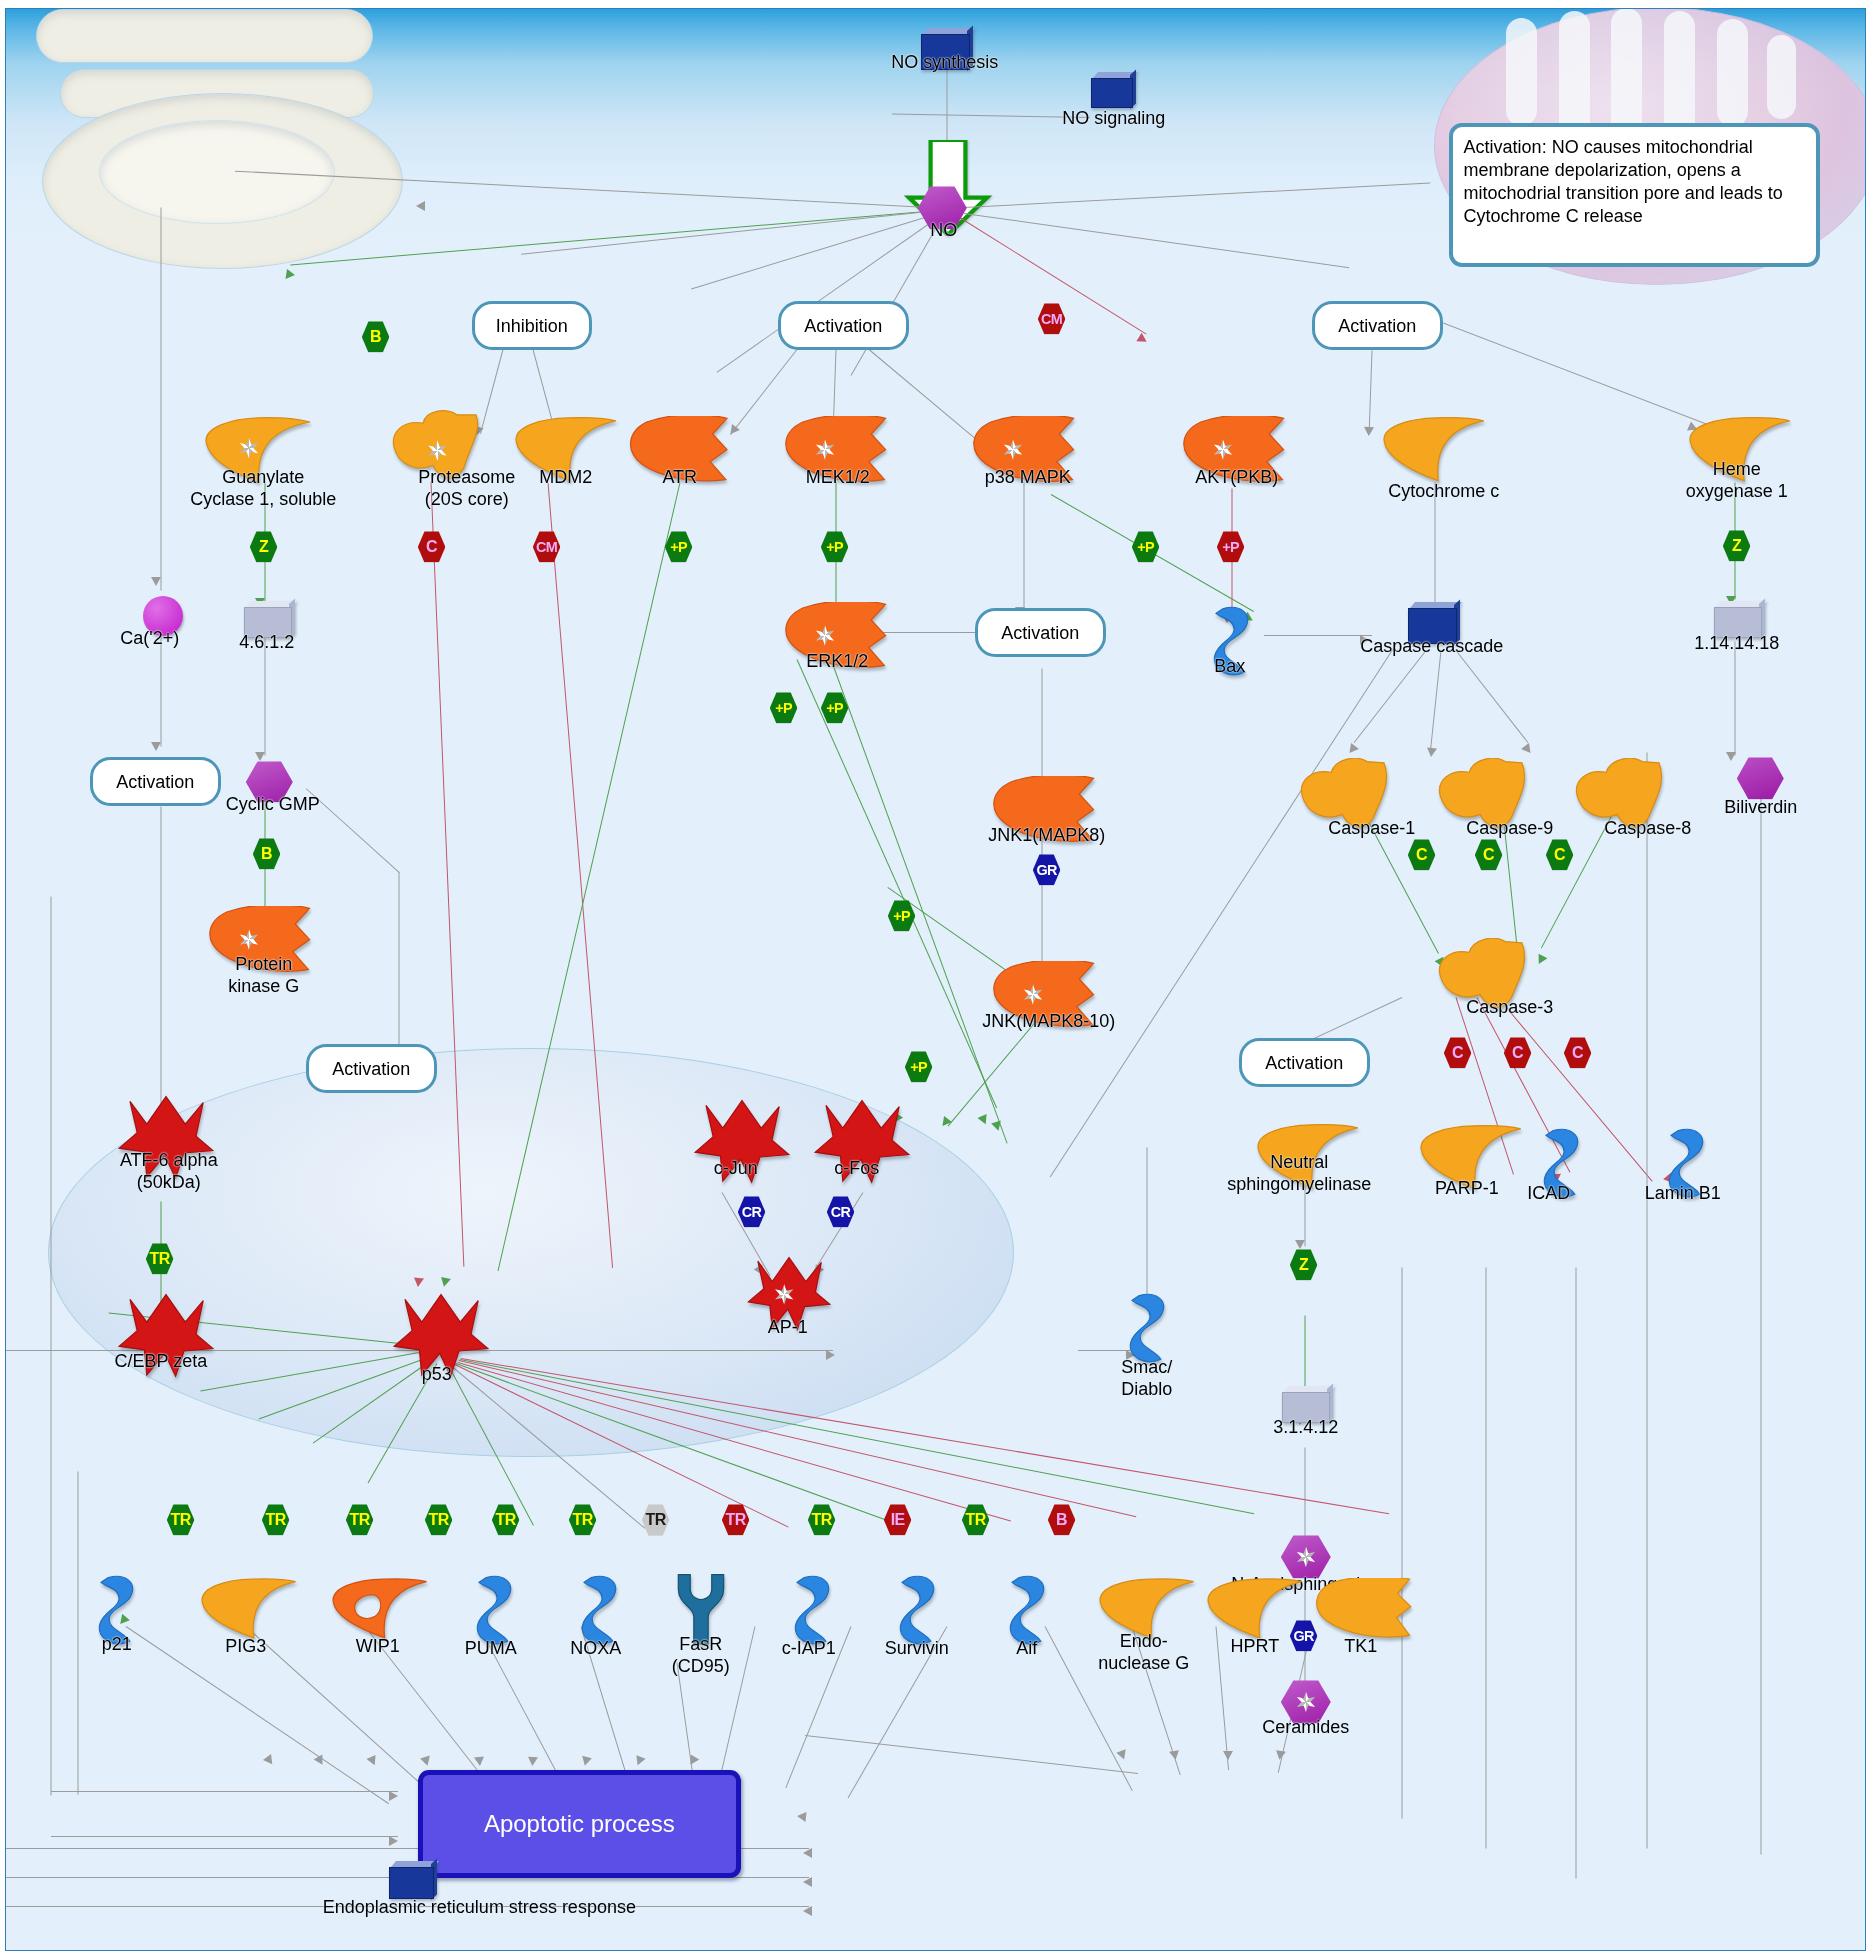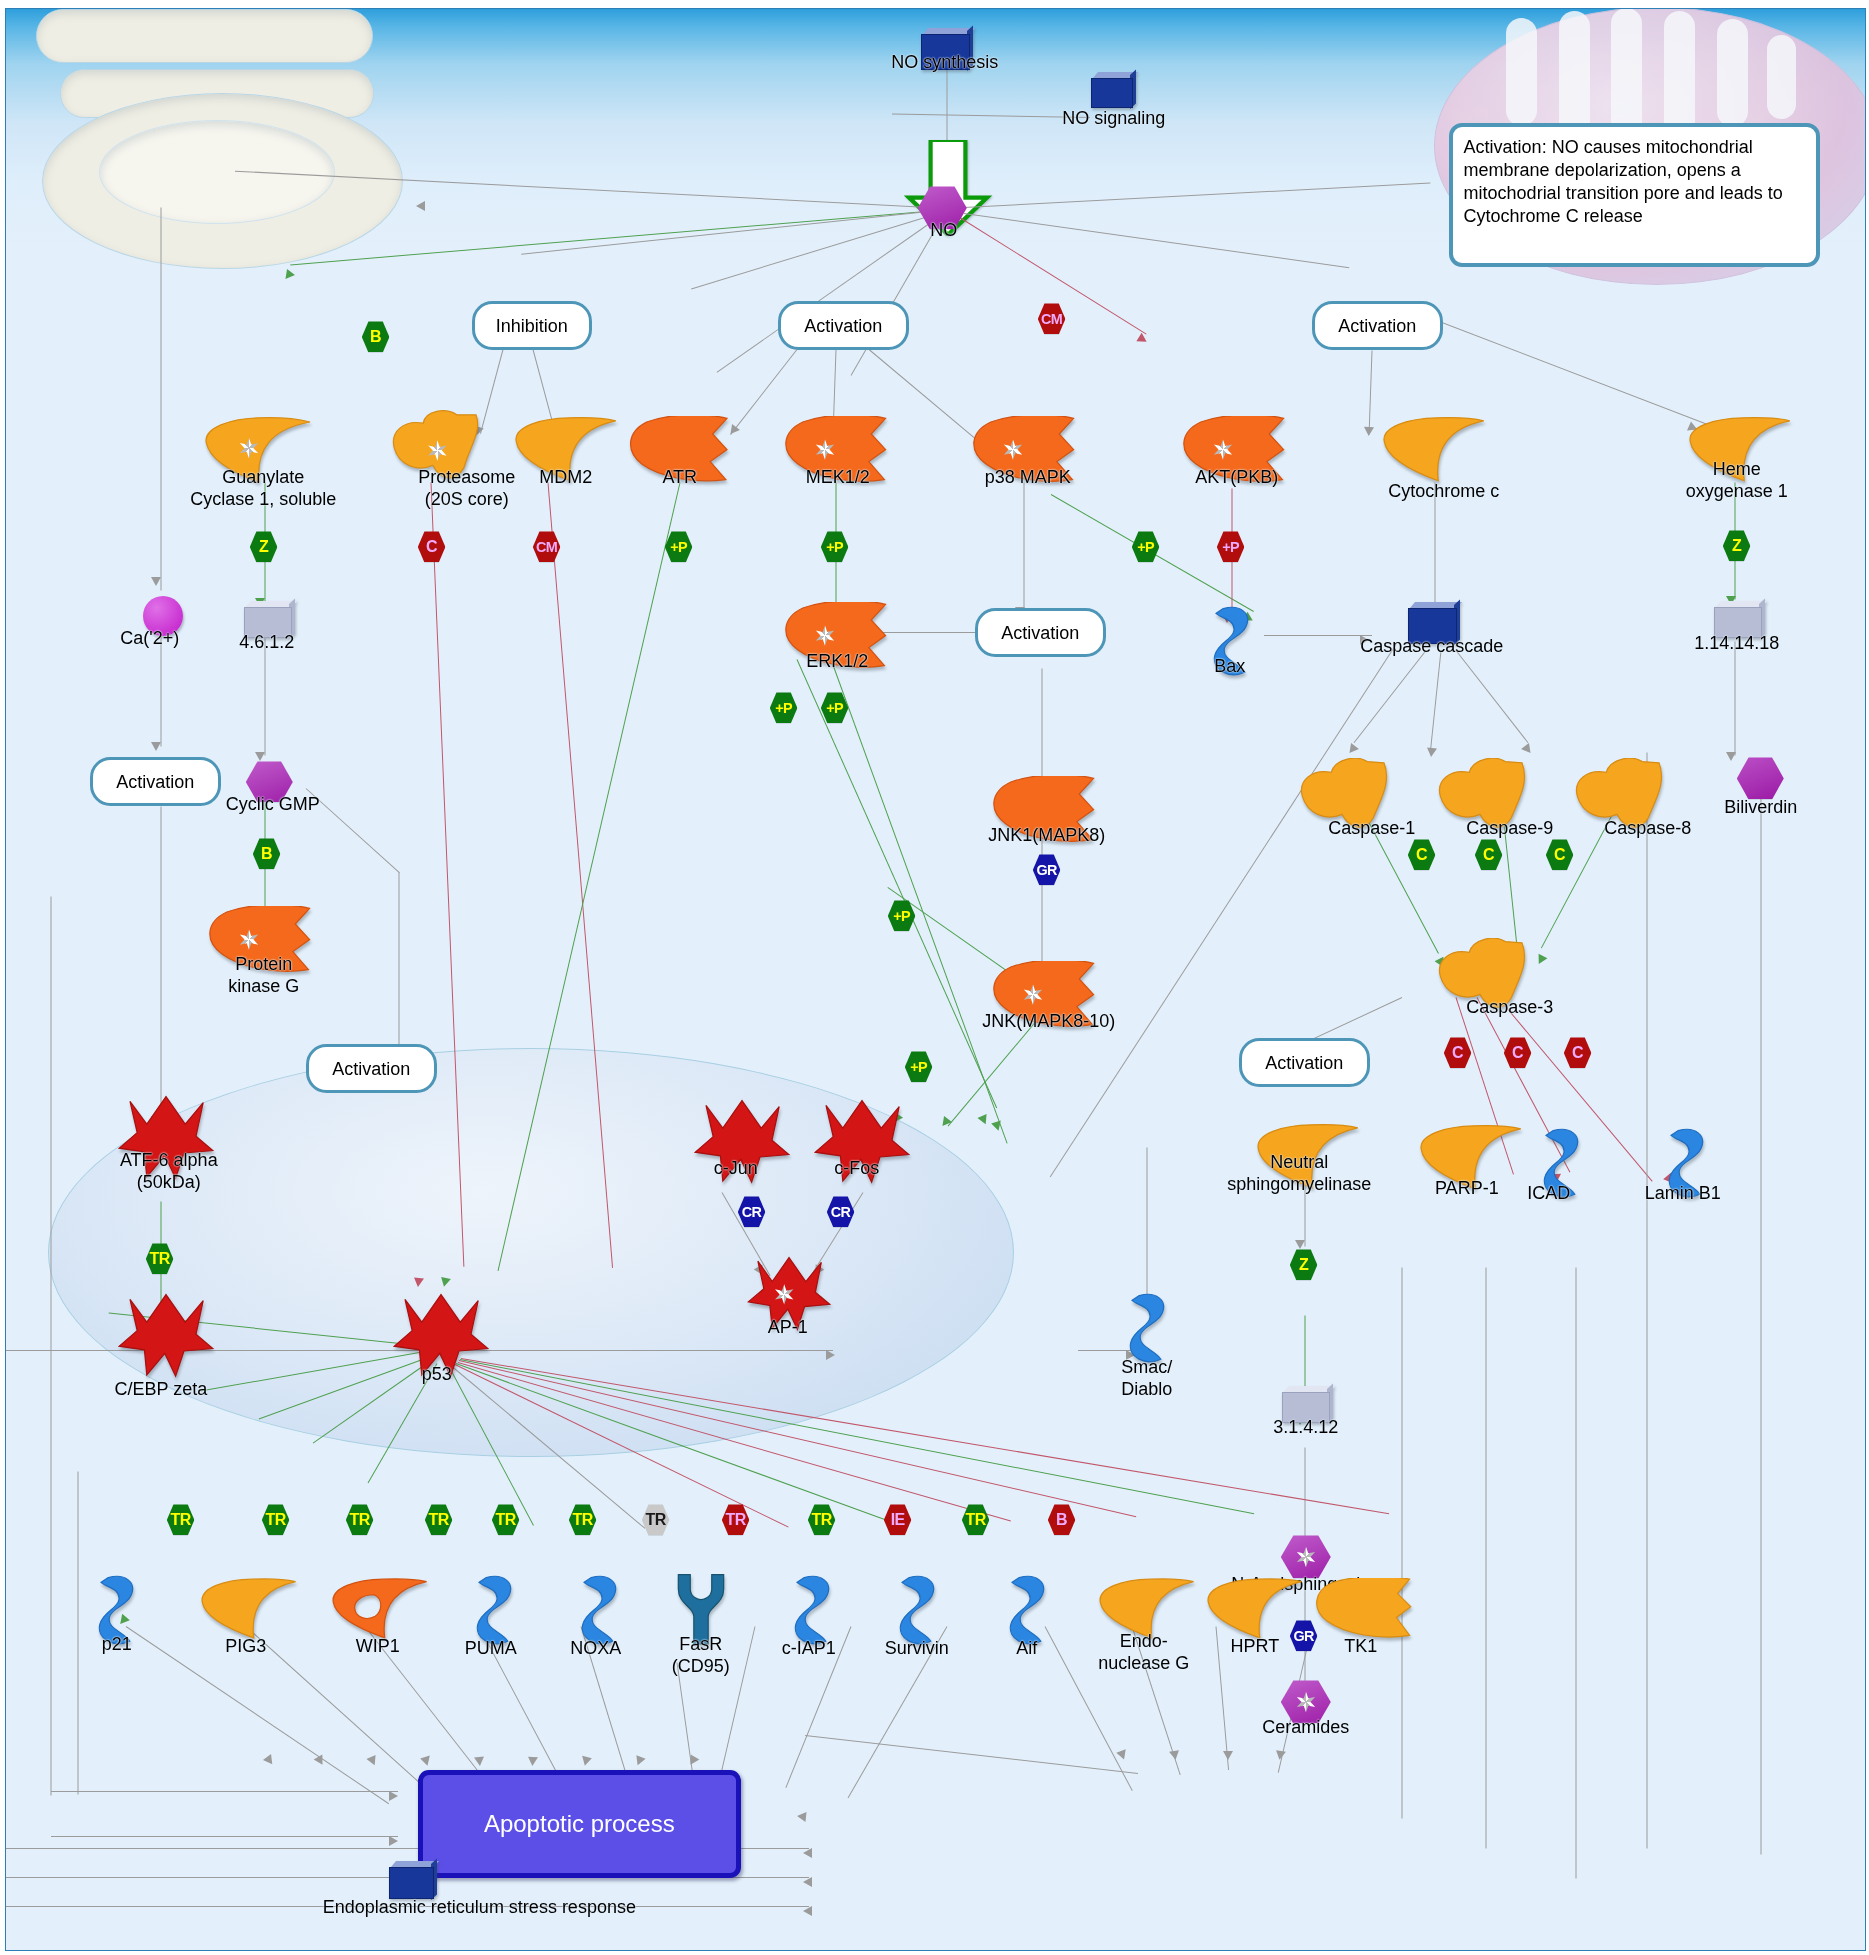--- a/index.html
+++ b/index.html
@@ -669,21 +669,21 @@
   </div>
   <div class="lbl" style="left:1587px;top:1174px;width:180px;">Lamin B1</div>
 
   <div class="node" style="left:155px;top:1318px;">
     <div class="shape" style="left:-43px;top:-36px;">
       <svg width="96" height="90" viewBox="0 0 160 150">
             <path d="M20,14 L48,52 L80,6 L112,52 L142,16 L130,72 L158,96 L110,100 L96,142 L78,104 L48,140 L44,98 L2,92 L32,66 Z" fill="#d41515" stroke="#a80f0f" stroke-width="2"></path>
           </svg>
     </div>
   </div>
-  <div class="lbl" style="left:59px;top:1342px;width:192px;margin-top:28px;">C/EBP zeta</div>
+  <div class="lbl" style="left:59px;top:1342px;width:192px;">C/EBP zeta</div>
 
   <div class="node" style="left:430px;top:1318px;">
     <div class="shape" style="left:-43px;top:-36px;">
       <svg width="96" height="90" viewBox="0 0 160 150">
             <path d="M20,14 L48,52 L80,6 L112,52 L142,16 L130,72 L158,96 L110,100 L96,142 L78,104 L48,140 L44,98 L2,92 L32,66 Z" fill="#d41515" stroke="#a80f0f" stroke-width="2"></path>
           </svg>
     </div>
   </div>
   <div class="lbl" style="left:383px;top:1355px;width:96px;">p53</div>
 

